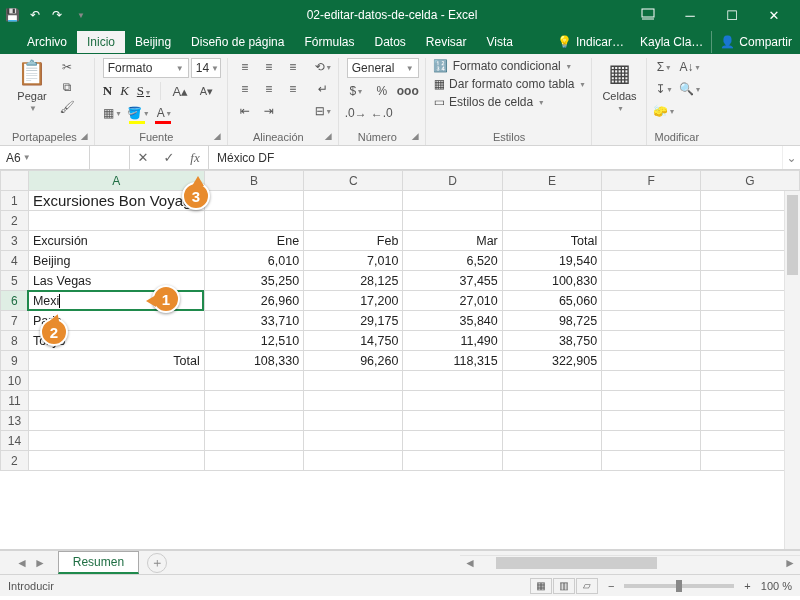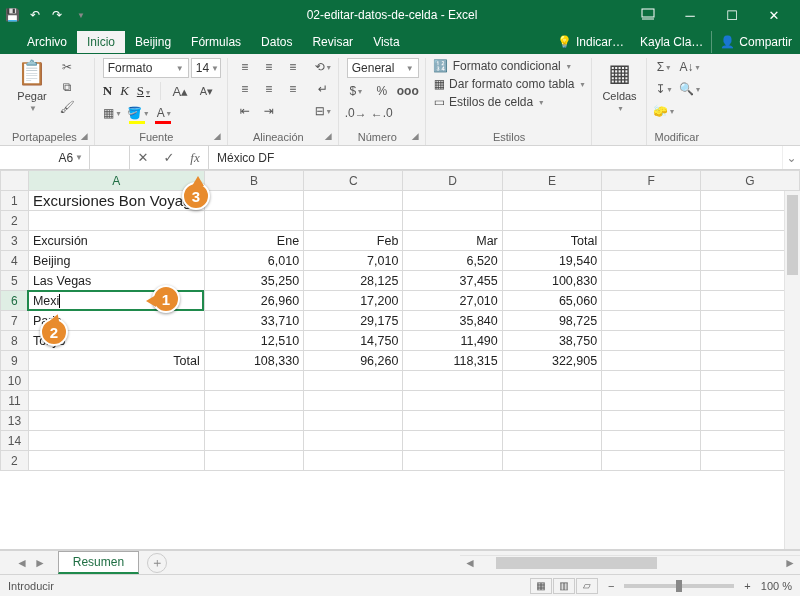--- a/index.html
+++ b/index.html
@@ -30,21 +30,21 @@
   .ico { width: 18px; height: 18px; display: inline-flex; align-items: center; justify-content: center; font-size: 12px; color: #555; }
   .fontbox { width: 86px; height: 20px; border: 1px solid #c8c8c8; background: #fff; font-size: 12px; padding: 0 4px; display: flex; align-items: center; justify-content: space-between; }
   .sizebox { width: 30px; height: 20px; border: 1px solid #c8c8c8; background: #fff; font-size: 12px; padding: 0 4px; display: flex; align-items: center; justify-content: space-between; }
   .bold { font-weight: bold; font-family: "Times New Roman", serif; font-size: 13px; }
   .ital { font-style: italic; font-family: "Times New Roman", serif; font-size: 13px; }
   .under { text-decoration: underline; font-family: "Times New Roman", serif; font-size: 13px; }
   .combo { height: 20px; border: 1px solid #c8c8c8; background: #fff; font-size: 12px; display: flex; align-items: center; padding: 0 4px; justify-content: space-between; width: 72px; }
   .styles-item { display: flex; align-items: center; gap: 4px; font-size: 12px; color: #444; padding: 1px 0; }
   .dd { font-size: 8px; color: #888; margin-left: 2px; }
   .namebox-row { height: 24px; border-bottom: 1px solid #d4d4d4; display: flex; align-items: stretch; background: #fff; }
-  .namebox { width: 90px; border-right: 1px solid #d4d4d4; display: flex; align-items: center; padding: 0 6px; justify-content: flex-end; font-size: 12px; }
+  .namebox { width: 90px; border-right: 1px solid #d4d4d4; display: flex; align-items: center; padding: 0 6px; justify-content: flex-start; font-size: 12px; }
   .fxicons { display: flex; align-items: center; border-right: 1px solid #d4d4d4; }
   .fxicons div { width: 26px; display: flex; align-items: center; justify-content: center; color: #666; font-size: 13px; }
   .fxicons .fx { font-style: italic; font-family: "Times New Roman", serif; }
   .formula-input { flex: 1; display: flex; align-items: center; padding: 0 8px; font-size: 12px; border: none; outline: none; }
   .fb-expand { width: 18px; display: flex; align-items: center; justify-content: center; color: #888; border-left: 1px solid #eee; }
   .grid-area { position: relative; background: #fff; height: 380px; overflow: hidden; border-bottom: 1px solid #d4d4d4;}
   table.sheet { border-collapse: collapse; table-layout: fixed; }
   table.sheet th, table.sheet td { border: 1px solid #d9d9d9; height: 20px; font-size: 12.5px; padding: 0 4px; background: #fff; font-weight: normal; color: #222; }
   table.sheet th { background: #f3f3f3; color: #555; text-align: center; font-weight: normal; font-size: 12px;}
   table.sheet th.rowhdr { width: 28px; }
@@ -97,20 +97,21 @@
     <div>─</div>
     <div>☐</div>
     <div>✕</div>
   </div>
 </div>
 
 <div class="menubar">
   <div class="tab file">Archivo</div>
   <div class="tab active">Inicio</div>
   <div class="tab">Beijing</div>
+  <div class="tab">Diseño de página</div>
   <div class="tab">Fórmulas</div>
   <div class="tab">Datos</div>
   <div class="tab">Revisar</div>
   <div class="tab">Vista</div>
   <div class="spacer"></div>
   <div class="tell">
       <span>💡</span>
       <span>Indicar…</span>
     </div>
   <div class="user">Kayla Cla…</div>

